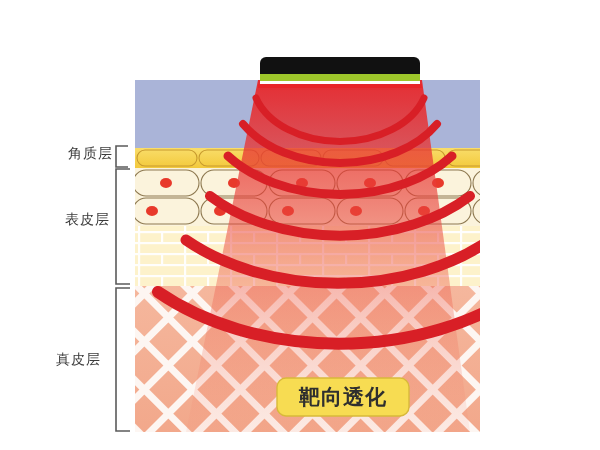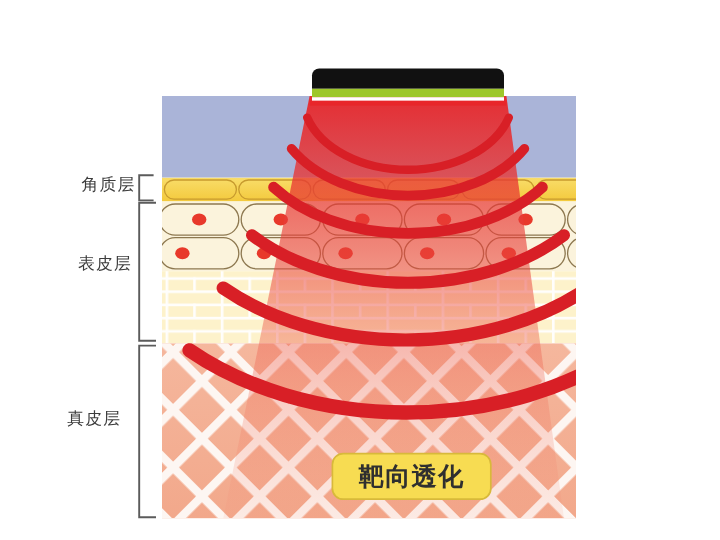--- a/index.html
+++ b/index.html
@@ -36,21 +36,21 @@
   .layer-label {
     position: absolute;
     font-size: 14px;
     color: #3c3c3c;
     letter-spacing: 1px;
     font-family: "DejaVu Sans", "Liberation Sans", sans-serif;
     white-space: nowrap;
   }
   #lbl-corneum { left: 56px; top: 145px; margin-left: 12px; }
   #lbl-epidermis { left: 65px; top: 211px; }
-  #lbl-dermis   { left: 56px; top: 340px; }
+  #lbl-dermis   { left: 56px; top: 351px; }
 
   svg.diagram {
     position: absolute;
     left: 0;
     top: 0;
     width: 600px;
     height: 450px;
   }
   .badge-text {
     font-family: "DejaVu Sans", "Liberation Sans", sans-serif;

